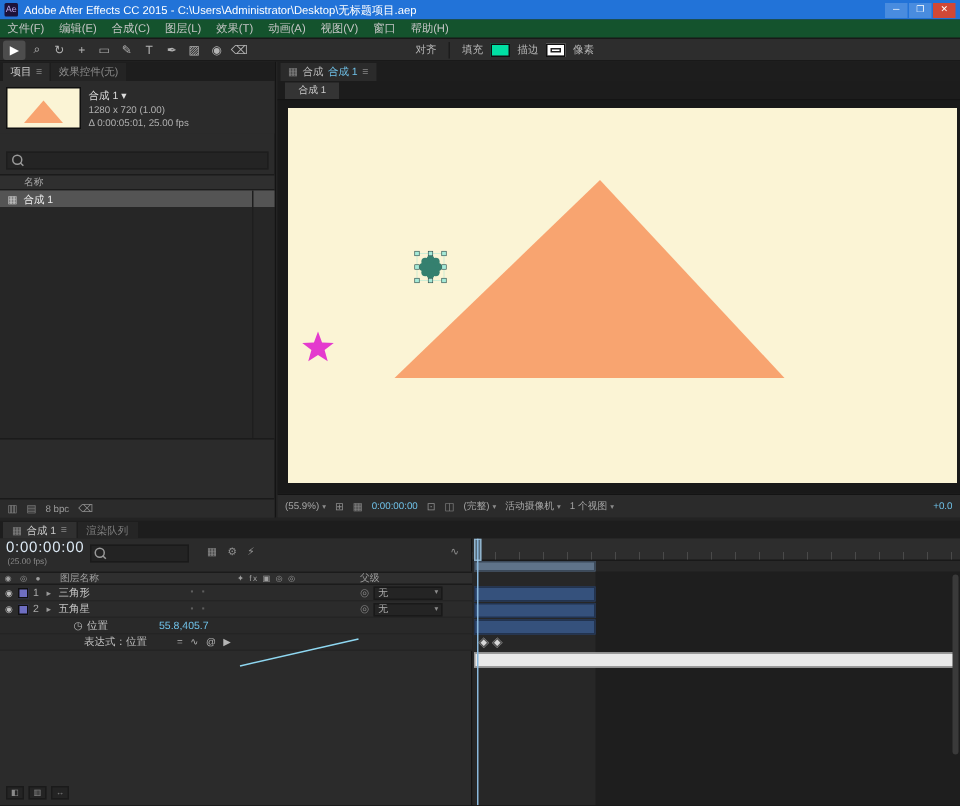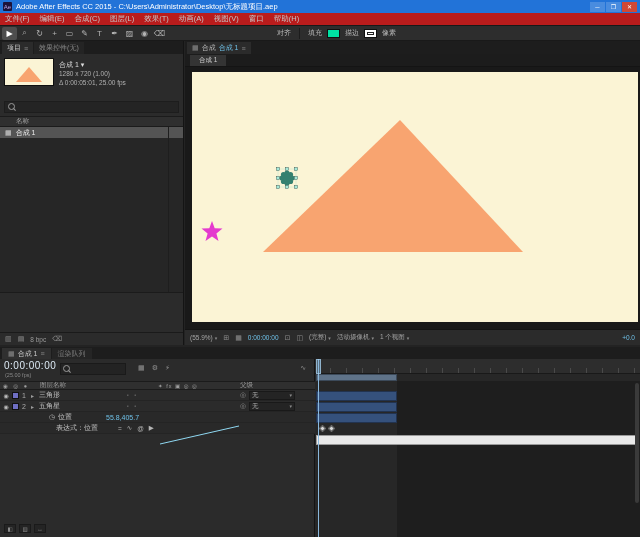--- a/index.html
+++ b/index.html
@@ -9,21 +9,21 @@
 
   
   .titlebar{position:absolute;left:0;top:0;width:640px;height:13px;background:#2273d8;display:flex;align-items:center;gap:4px;padding:0 3px;color:#fff;}
   .appbadge{width:9px;height:9px;background:#1d123a;color:#b9a6e8;font-size:6px;display:flex;align-items:center;justify-content:center;border-radius:1px;flex:0 0 auto;}
   .title-text{font-size:7.5px;white-space:nowrap;overflow:hidden;}
   .win-btns{margin-left:auto;display:flex;gap:1px;}
   .win-btn{width:15px;height:10px;font-size:6px;display:flex;align-items:center;justify-content:center;background:rgba(255,255,255,.18);color:#fff;}
   .win-btn.close{background:#d14836;}
 
   
-  .menubar{position:absolute;left:0;top:13px;width:640px;height:13px;background:#b91c1c;display:flex;align-items:center;border-bottom:1px solid #191919;}
+  .menubar{position:absolute;left:0;top:13px;width:640px;height:13px;background:#14532d;display:flex;align-items:center;border-bottom:1px solid #191919;}
   .menu-item{padding:0 5px;font-size:7.5px;color:#c6c6c6;}
 
   
   .toolbar{position:absolute;left:0;top:26px;width:640px;height:15px;background:#2d2d2d;display:flex;align-items:center;padding-left:2px;border-bottom:1px solid #191919;}
   .tool{width:15px;height:13px;display:flex;align-items:center;justify-content:center;color:#b3b3b3;font-size:8px;}
   .tool.active{background:#4d4d4d;border-radius:2px;color:#fff;}
   .tb-right{display:flex;align-items:center;gap:5px;font-size:7px;color:#b8b8b8;margin-left:110px;}
   .swatch{width:13px;height:9px;border:1px solid #101010;}
   .swatch.stroke{background:#fff;box-shadow:inset 0 0 0 2px #fff,inset 0 0 0 3px #222;}
   .vsep{width:1px;height:11px;background:#1c1c1c;margin:0 3px;}

